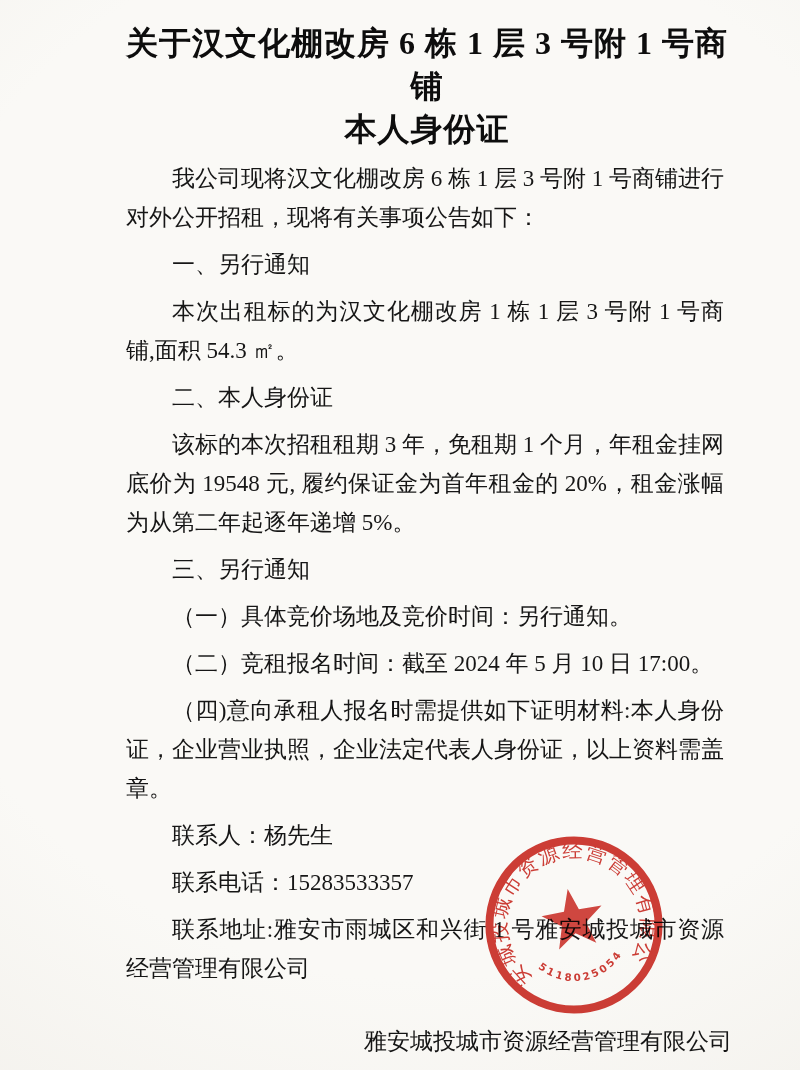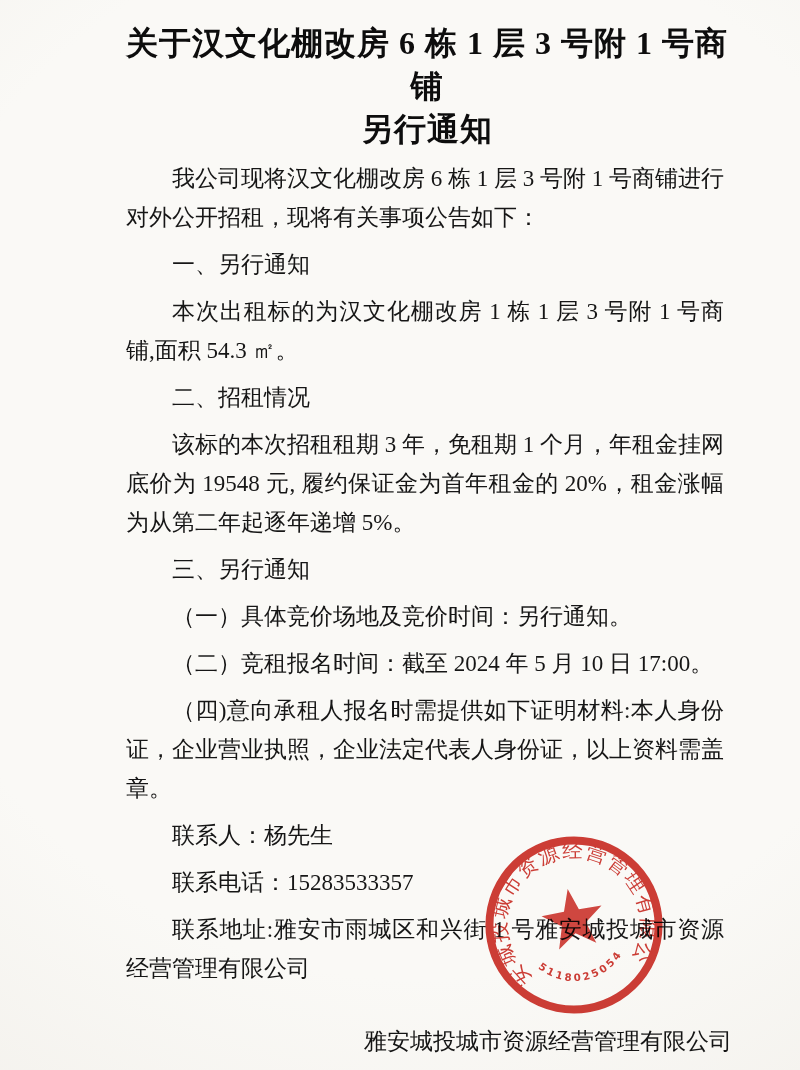--- a/index.html
+++ b/index.html
@@ -65,28 +65,28 @@
   }
   .seal .star { fill: var(--seal-color, #cc2d26); opacity: 0.95; }
 </style>
 </head>
 <body>
 
 <main class="page">
 
   <h1 class="title">
     <span style="display:block">关于汉文化棚改房 6 栋 1 层 3 号附 1 号商铺</span>
-    <span style="display:block">另行通知</span>
+    <span style="display:block">本人身份证</span>
   </h1>
 
   <section class="body-text">
       <p class="para">我公司现将汉文化棚改房 6 栋 1 层 3 号附 1 号商铺进行对外公开招租，现将有关事项公告如下：</p>
       <p class="para">一、另行通知</p>
       <p class="para">本次出租标的为汉文化棚改房 1 栋 1 层 3 号附 1 号商铺,面积 54.3 ㎡。</p>
-      <p class="para">二、招租情况</p>
+      <p class="para">二、本人身份证</p>
       <p class="para">该标的本次招租租期 3 年，免租期 1 个月，年租金挂网底价为 19548 元, 履约保证金为首年租金的 20%，租金涨幅为从第二年起逐年递增 5%。</p>
       <p class="para">三、另行通知</p>
       <p class="para">（一）具体竞价场地及竞价时间：另行通知。</p>
       <p class="para">（二）竞租报名时间：截至 2024 年 5 月 10 日 17:00。</p>
       <p class="para">（四)意向承租人报名时需提供如下证明材料:本人身份证，企业营业执照，企业法定代表人身份证，以上资料需盖章。</p>
       <p class="para">联系人：杨先生</p>
       <p class="para">联系电话：15283533357</p>
       <p class="para">联系地址:雅安市雨城区和兴街 1 号雅安城投城市资源经营管理有限公司</p>
     </section>
 

